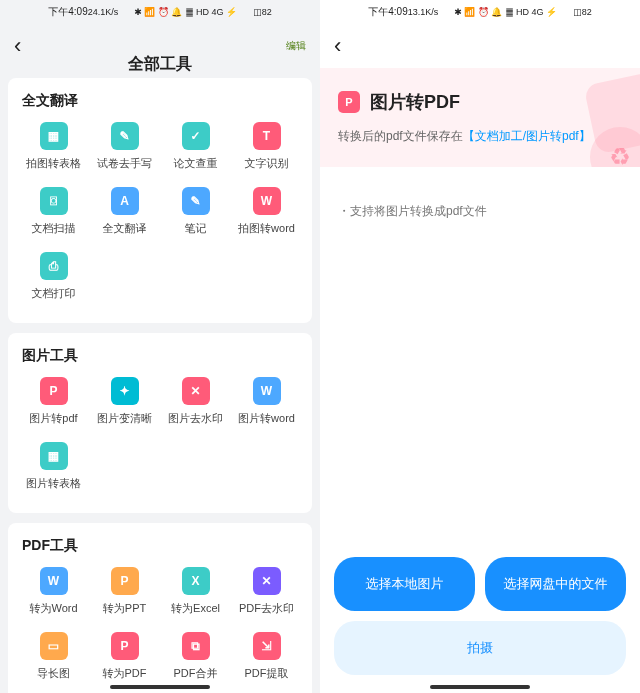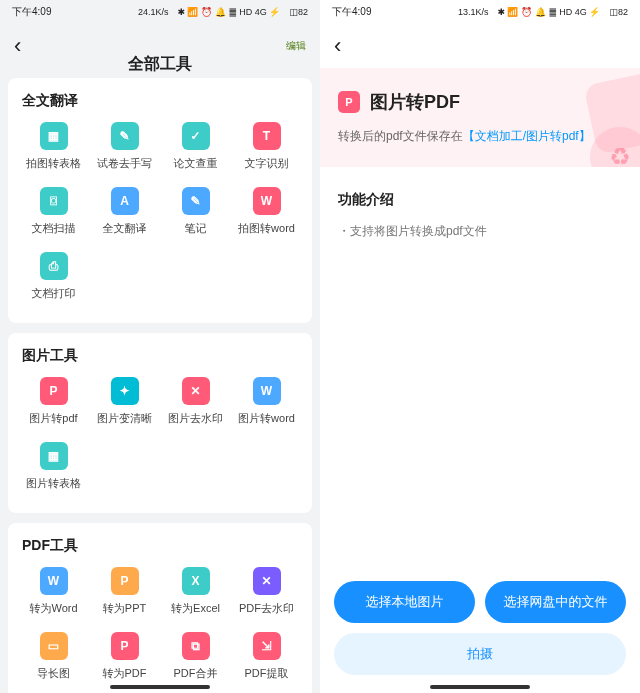--- a/index.html
+++ b/index.html
@@ -16,28 +16,28 @@
     height: 693px;
     background: #f2f3f5;
     position: relative;
     display: flex;
     flex-direction: column;
   }
   .phone-right { background: #fff; }
   .status-bar {
     height: 24px;
     display: flex;
-    justify-content: space-between;
+    justify-content: center;
     align-items: center;
     padding: 0 12px;
     font-size: 10px;
     color: #222;
     background: transparent;
   }
-  .status-right { display: flex; align-items: center; gap: 9px; }
+  .status-right { display: flex; align-items: center; gap: 16px; }
   .status-right span { font-size: 9px; }
   .nav-bar {
     height: 44px;
     display: flex;
     align-items: center;
     justify-content: space-between;
     padding: 0 14px;
     background: #f2f3f5;
   }
   .phone-right .nav-bar { background: #fff; }
@@ -123,21 +123,21 @@
   .intro-title { font-size: 14px; font-weight: 700; color: #222; margin-bottom: 14px; }
   .intro-item { font-size: 12px; color: #777; margin-top: 12px; }
   .bottom-buttons {
     position: absolute;
     bottom: 18px; left: 0; right: 0;
     padding: 0 14px;
   }
   .btn-row { display: flex; gap: 10px; margin-bottom: 10px; }
   .btn {
     flex: 1;
-    height: 42px;
+    height: 54px;
     border-radius: 21px;
     display: flex;
     align-items: center;
     justify-content: center;
     font-size: 13px;
     font-weight: 500;
   }
   .btn-primary { background: #1890ff; color: #fff; }
   .btn-secondary { background: #e6f4ff; color: #1890ff; }
   .phone-right .home-indicator { background: #333; }
@@ -286,21 +286,20 @@
     <div class="hero-deco2">♻</div>
     <div class="hero-title-row">
       <div class="hero-icon">P</div>
       <div class="hero-title">图片转PDF</div>
     </div>
     <div class="hero-sub">
       <span>转换后的pdf文件保存在</span><span class="hero-link">【文档加工/图片转pdf】</span>
     </div>
   </div>
   <div class="intro">
-    <div class="intro-title">功能介绍</div>
     <div class="intro-item">・支持将图片转换成pdf文件</div>
   </div>
   <div class="bottom-buttons">
     <div class="btn-row">
       <div class="btn btn-primary">选择本地图片</div>
       <div class="btn btn-primary">选择网盘中的文件</div>
     </div>
     <div class="btn btn-secondary">拍摄</div>
   </div>
   <div class="home-indicator"></div>

